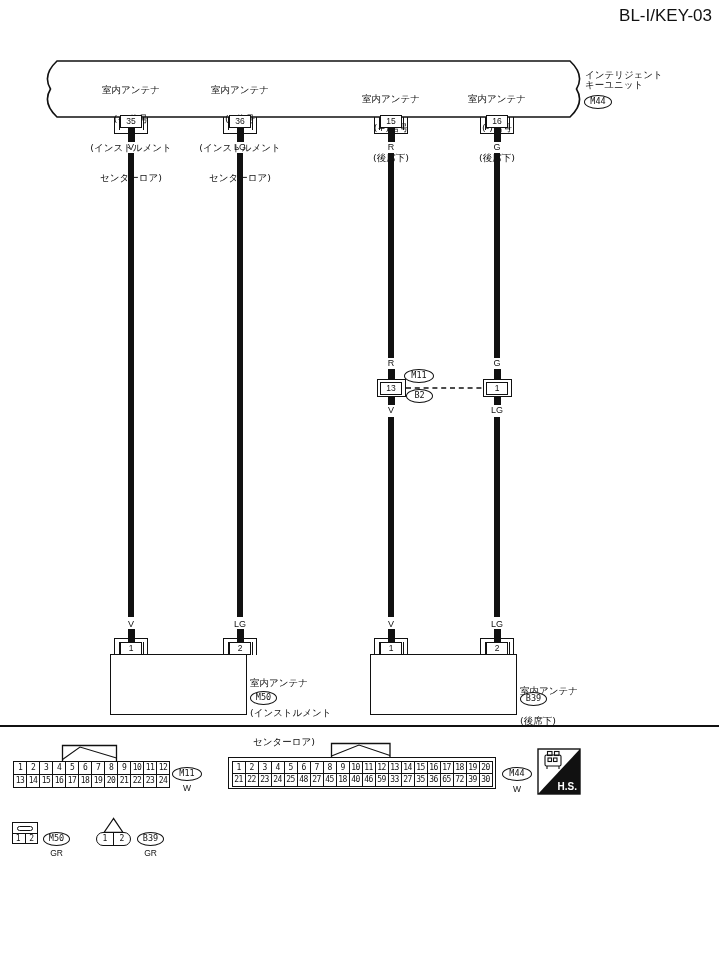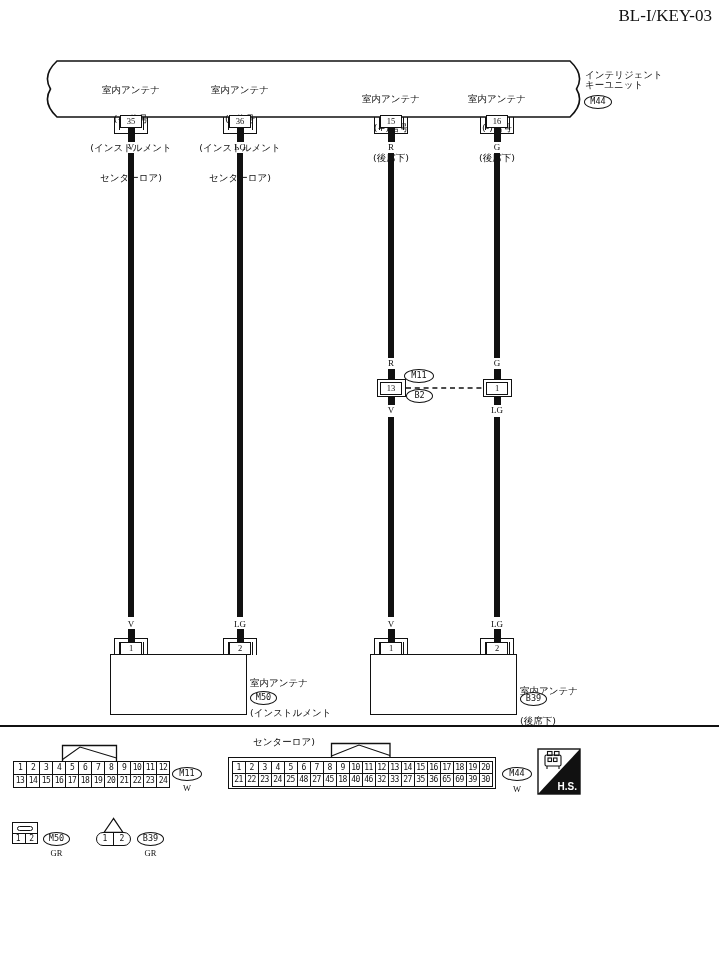--- a/index.html
+++ b/index.html
@@ -1,19 +1,19 @@
 <!DOCTYPE html>
 <html><head>
 <meta charset="utf-8">
 <style>
   html,body{margin:0;padding:0;background:#fff;}
   .canvas{position:relative;width:719px;height:974px;background:#fff;overflow:hidden;
           font-family:"DejaVu Sans",sans-serif;color:#111;}
   svg.layer{position:absolute;left:0;top:0;}
-  .mono{font-family:Liberation Serif, serif;}
+  .mono{font-family:Liberation Sans, sans-serif;}
   .jp{font-family:"DejaVu Sans",sans-serif;white-space:pre;}
   .title{position:absolute;right:7px;top:6px;font-size:17px;color:#111;}
   .col{position:absolute;width:120px;text-align:center;font-size:9.5px;line-height:9.8px;}
   .unitline{position:absolute;font-size:9.5px;}
   .oval{position:absolute;height:14px;border:1.4px solid #111;border-radius:50%;background:#fff;
         font-size:8.5px;line-height:11px;text-align:center;box-sizing:border-box;
         font-family:"DejaVu Sans Mono",monospace;}
   .wire{position:absolute;width:6px;background:#111;}
   .stub{position:absolute;width:7px;background:#111;}
   .wlab{position:absolute;width:30px;text-align:center;font-size:9px;}
@@ -261,27 +261,27 @@
         <div class="pcell">22</div>
         <div class="pcell">23</div>
         <div class="pcell">24</div>
         <div class="pcell">25</div>
         <div class="pcell">48</div>
         <div class="pcell">27</div>
         <div class="pcell">45</div>
         <div class="pcell">18</div>
         <div class="pcell">40</div>
         <div class="pcell">46</div>
-        <div class="pcell">32</div>
+        <div class="pcell">59</div>
         <div class="pcell">33</div>
         <div class="pcell">27</div>
         <div class="pcell">35</div>
         <div class="pcell">36</div>
         <div class="pcell">65</div>
-        <div class="pcell">69</div>
+        <div class="pcell">72</div>
         <div class="pcell">39</div>
         <div class="pcell">30</div>
       </div>
   </div>
   <div class="oval" style="left:502px;top:767px;width:30px;">M44</div>
   <div class="slab mono" style="left:506px;top:783.5px;">W</div>
 
   <div class="m50rect"></div>
   <div class="m50slot"></div>
   <div class="m50cells">

